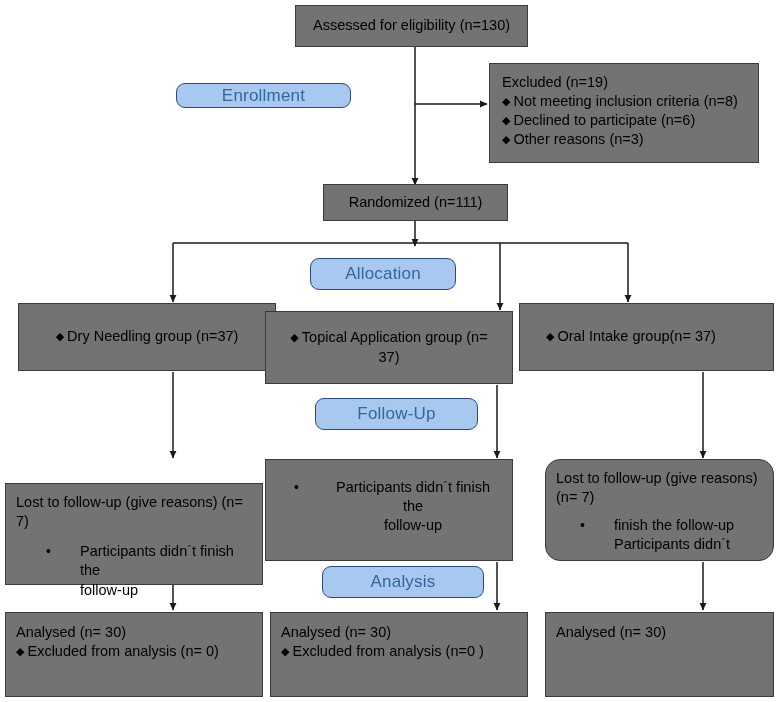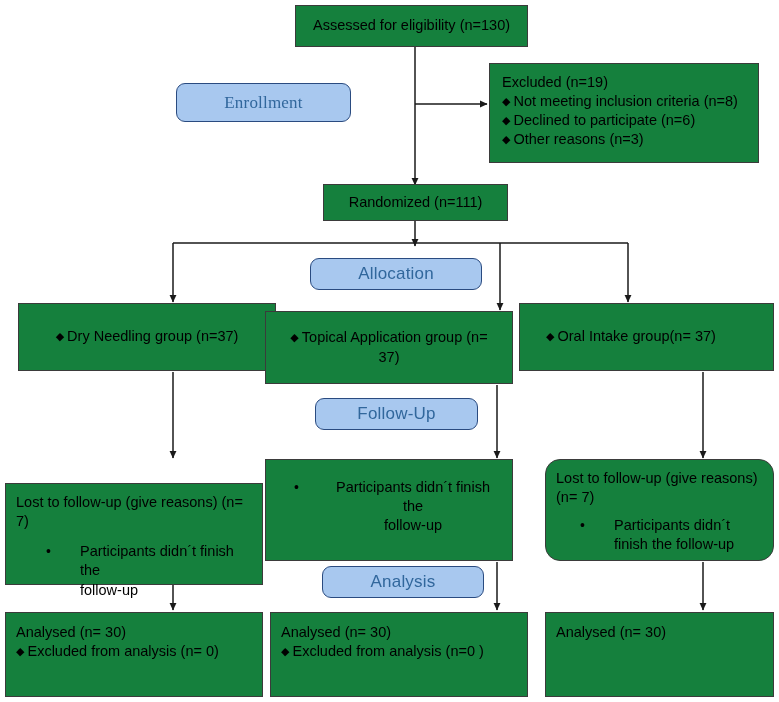--- a/index.html
+++ b/index.html
@@ -20,21 +20,21 @@
     left: 0;
     top: 0;
     width: 779px;
     height: 702px;
     pointer-events: none;
   }
   .node {
     position: absolute;
     box-sizing: border-box;
     border: 1.3px solid #3b3b3b;
-    background: #15803d;
+    background: #737373;
     color: #000000;
     font-size: 14.5px;
     line-height: 1.32;
     padding: 8px 10px;
   }
   .node.center {
     text-align: center;
     display: flex;
     align-items: center;
     justify-content: center;
@@ -125,21 +125,21 @@
       <line x1="173" y1="562" x2="173" y2="610" marker-end="url(#arrow)"></line>
       <line x1="497" y1="562" x2="497" y2="610" marker-end="url(#arrow)"></line>
       <line x1="703" y1="562" x2="703" y2="610" marker-end="url(#arrow)"></line>
     </g>
   </svg>
 
   <div class="node center" style="left:295px; top:5px; width:233px; height:42px;">
     <span>Assessed for eligibility (n=130)</span>
   </div>
 
-  <div class="stage" style="left:176px; top:83px; width:175px; height:39px;font-family:Liberation Serif, serif;">
+  <div class="stage" style="left:176px; top:83px; width:175px; height:25px;">
     <span>Enrollment</span>
   </div>
 
   <div class="node topleft" style="left:489px; top:63px; width:270px; height:100px; padding:9px 12px;">
     <div class="stack">
       <span class="ln">Excluded (n=19)</span>
       <span class="bullet-row">
         <span class="dia">◆</span><span>Not meeting inclusion criteria (n=8)</span>
       </span>
       <span class="bullet-row">
@@ -148,21 +148,21 @@
       <span class="bullet-row">
         <span class="dia">◆</span><span>Other reasons (n=3)</span>
       </span>
     </div>
   </div>
 
   <div class="node center" style="left:323px; top:184px; width:185px; height:37px;">
     <span>Randomized (n=111)</span>
   </div>
 
-  <div class="stage" style="left:310px; top:258px; width:172px; height:32px;">
+  <div class="stage" style="left:310px; top:258px; width:146px; height:32px;">
     <span>Allocation</span>
   </div>
 
   <div class="node center" style="left:18px; top:303px; width:258px; height:68px;">
     <span class="bullet-row">
       <span class="dia">◆</span><span>Dry Needling group (n=37)</span>
     </span>
   </div>
 
   <div class="node center" style="left:265px; top:311px; width:248px; height:73px;">
@@ -210,22 +210,22 @@
     </div>
   </div>
 
   <div class="node topleft" style="left:545px; top:459px; width:229px; height:102px; padding:9px 10px;border-radius:15px;">
     <div class="stack">
       <span class="ln">Lost to follow-up (give reasons)</span>
       <span class="ln">(n= 7)</span>
       <ul class="indent-list" style="padding-left:24px; margin-top:9px;">
         <li>
           <span class="dot">•</span>
+          <span class="ln">finish the follow-up</span>
           <span class="ln">Participants didn´t</span>
-          <span class="ln">finish the follow-up</span>
         </li>
       </ul>
     </div>
   </div>
 
   <div class="stage" style="left:322px; top:566px; width:162px; height:32px;">
     <span>Analysis</span>
   </div>
 
   <div class="node topleft" style="left:5px; top:612px; width:258px; height:85px; padding:10px 10px;">

